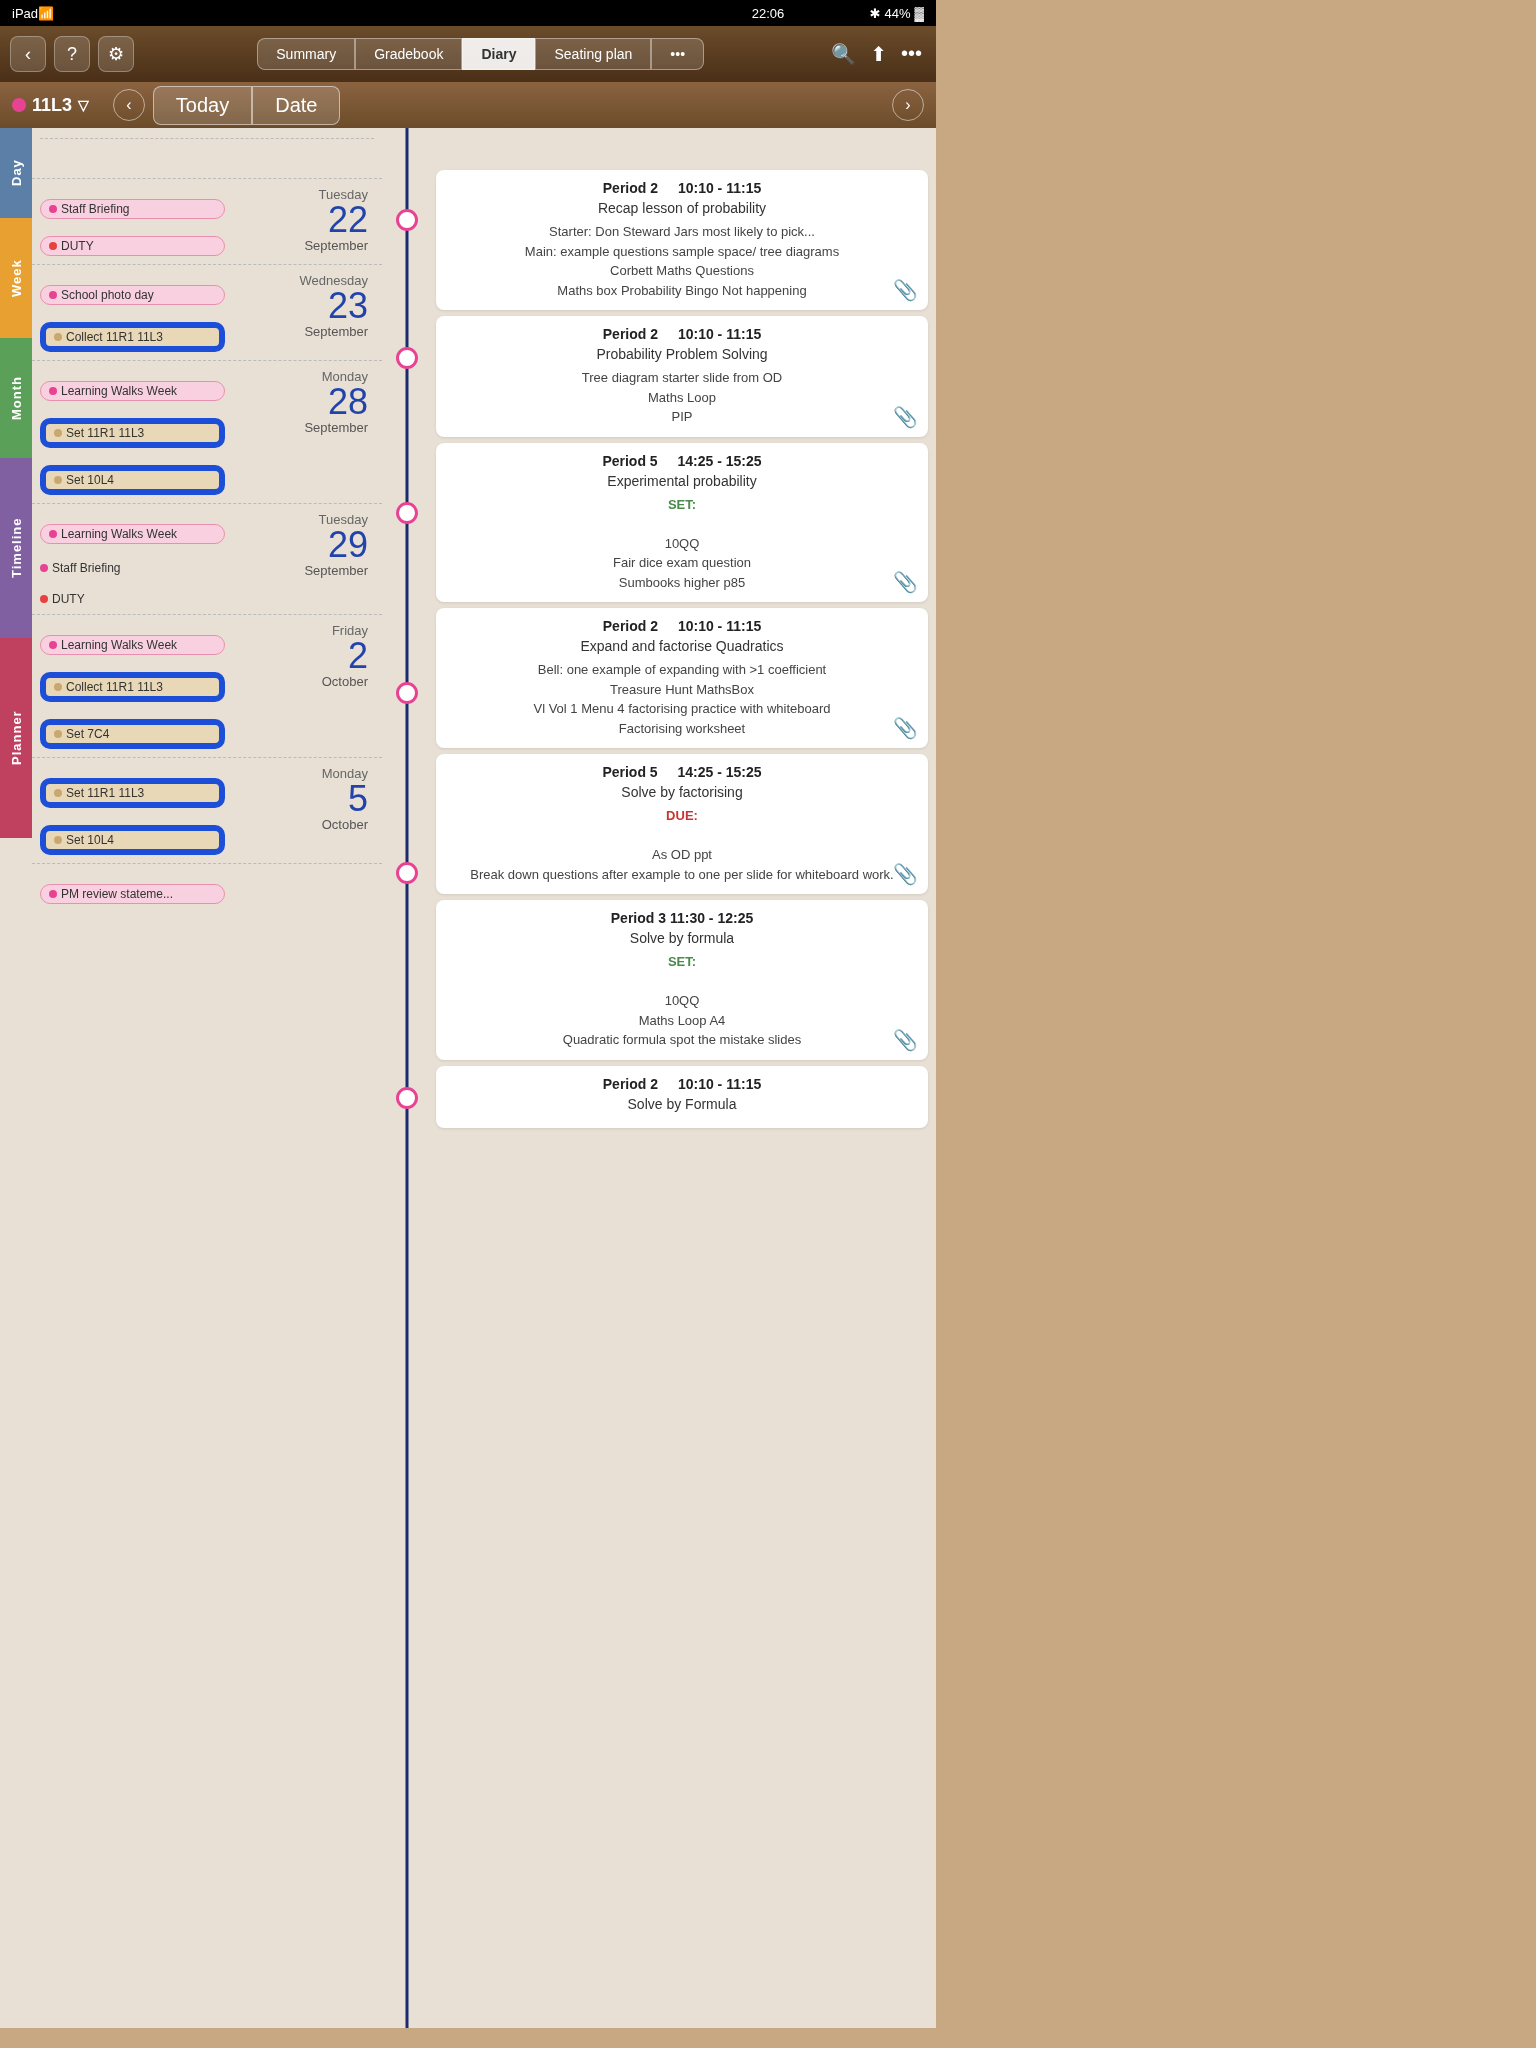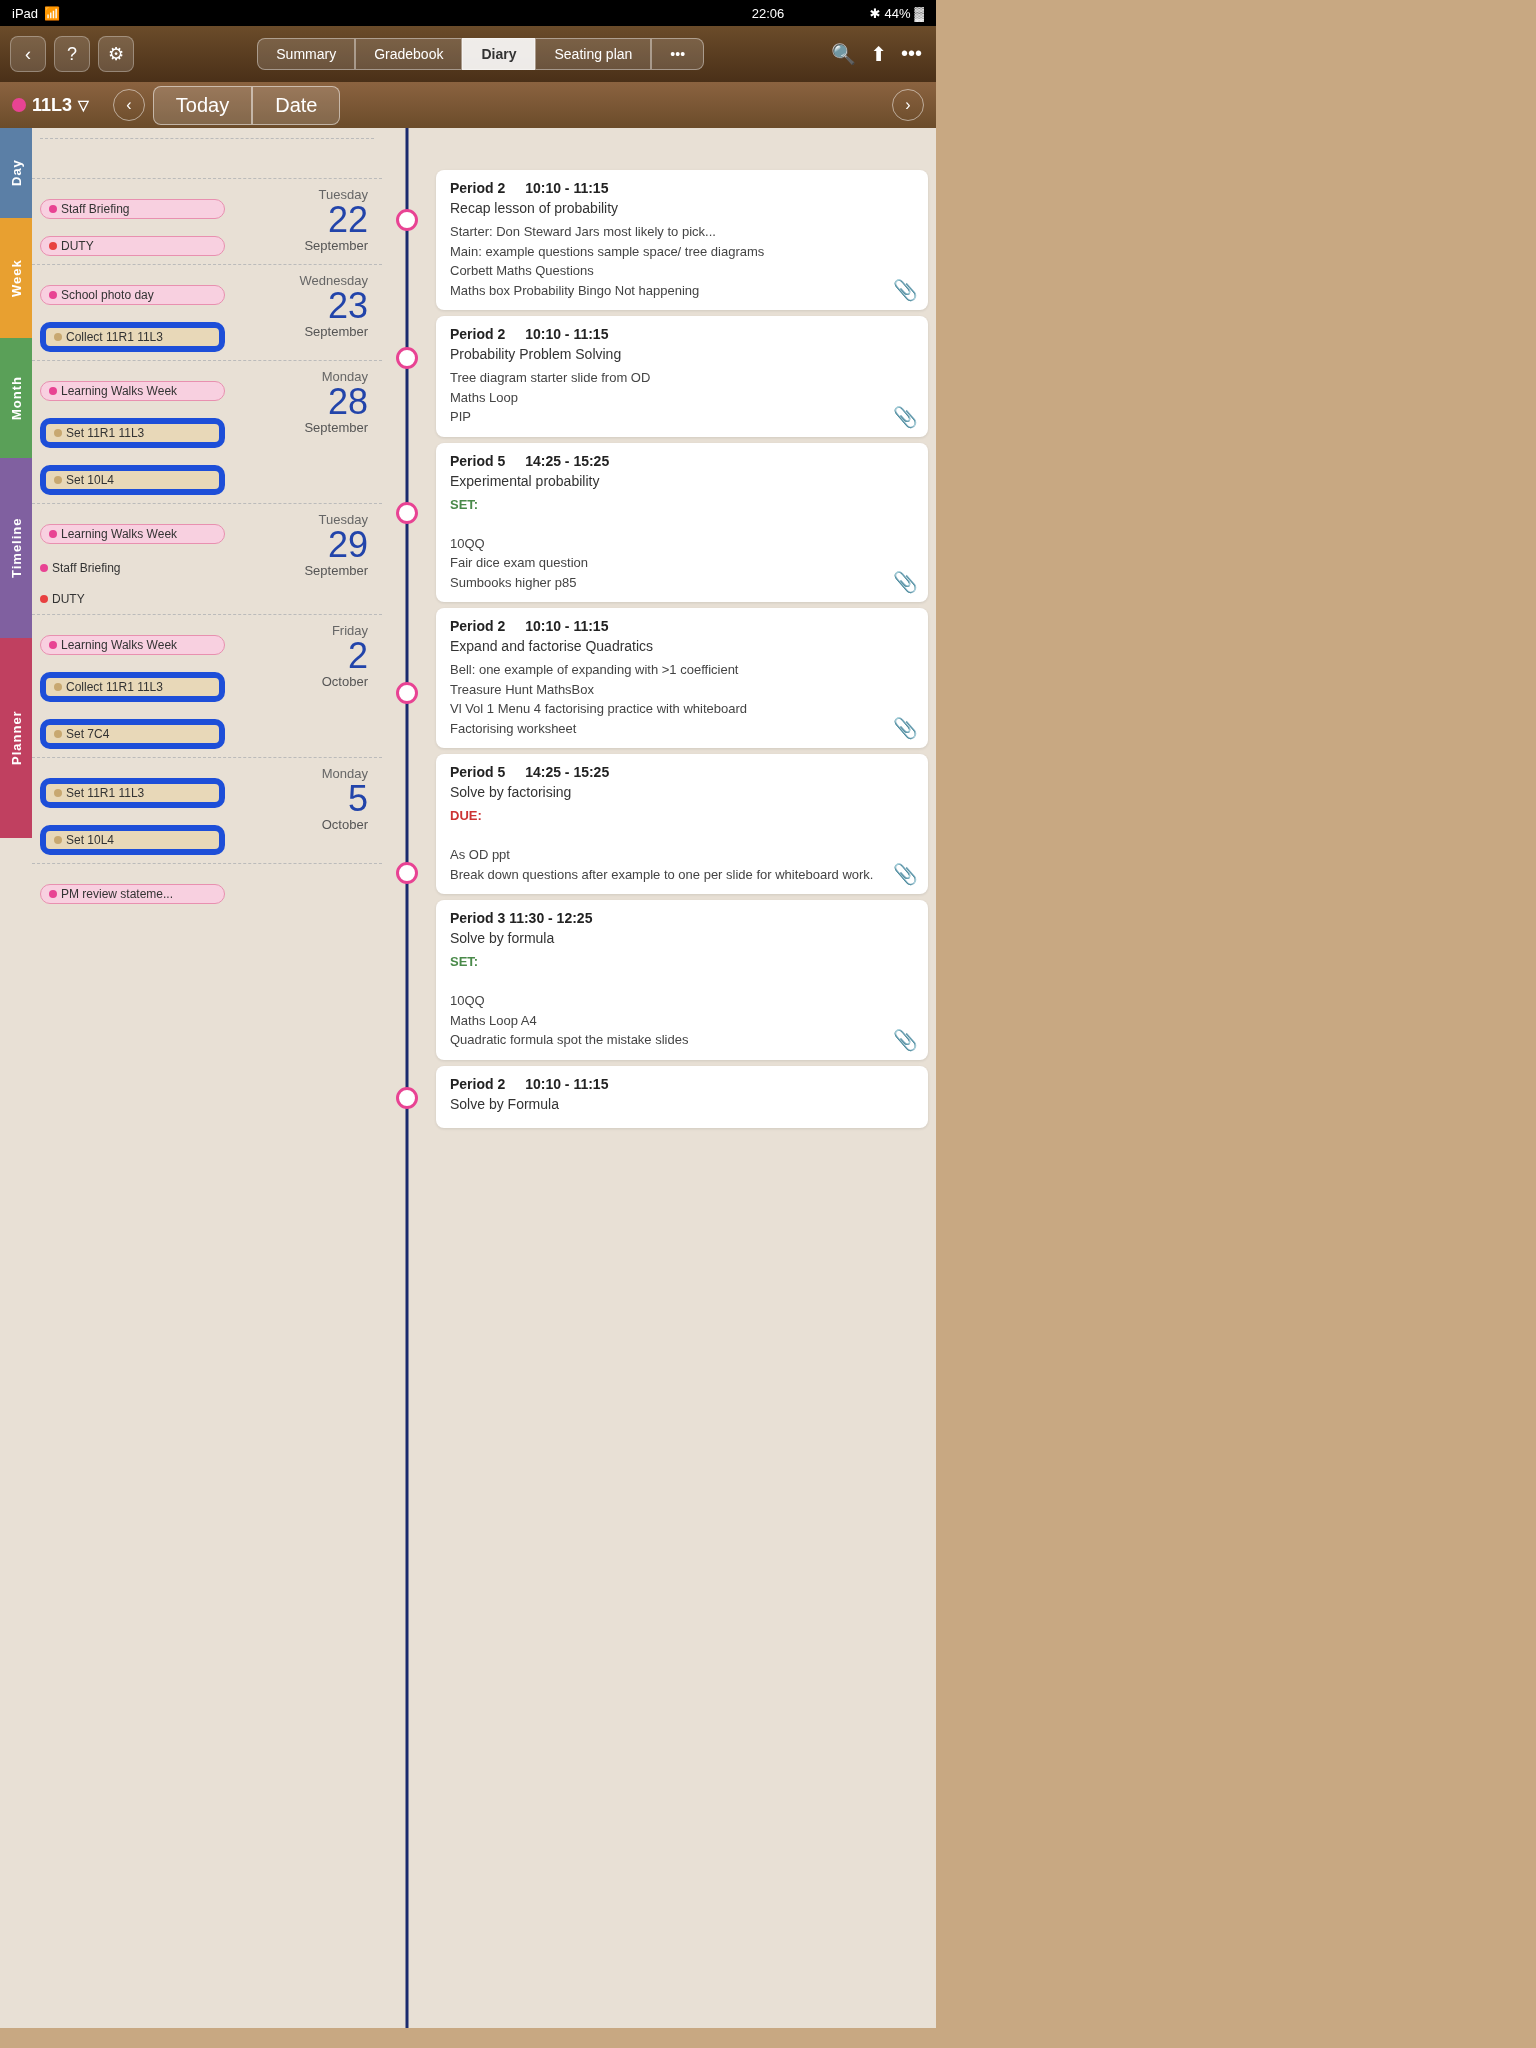--- a/index.html
+++ b/index.html
@@ -16,21 +16,21 @@
       background: #000;
       color: #fff;
       display: flex;
       justify-content: space-between;
       align-items: center;
       padding: 4px 12px;
       height: 26px;
       font-size: 13px;
       font-weight: 500;
     }
-    .status-left { display: flex; align-items: center; gap: 6px; }
+    .status-left { display: flex; align-items: center; gap: 0; }
     .status-center { position: absolute; left: 50%; transform: translateX(-50%); }
     .status-right { display: flex; align-items: center; gap: 4px; margin-left: auto; }
 
     
     .top-nav {
       background: linear-gradient(180deg, #6b4c2a 0%, #4a3018 100%);
       display: flex;
       align-items: center;
       padding: 6px 10px;
       gap: 8px;
@@ -211,20 +211,21 @@
       flex-direction: column;
       gap: 6px;
     }
 
     .lesson-card {
       background: #fff;
       border-radius: 8px;
       padding: 10px 14px;
       box-shadow: 0 1px 3px rgba(0,0,0,0.1);
       position: relative;
+      text-align: center;
     }
     .lesson-header {
       font-size: 14px;
       font-weight: 700;
       color: #222;
       margin-bottom: 4px;
     }
     .lesson-title {
       font-size: 14px;
       color: #333;

